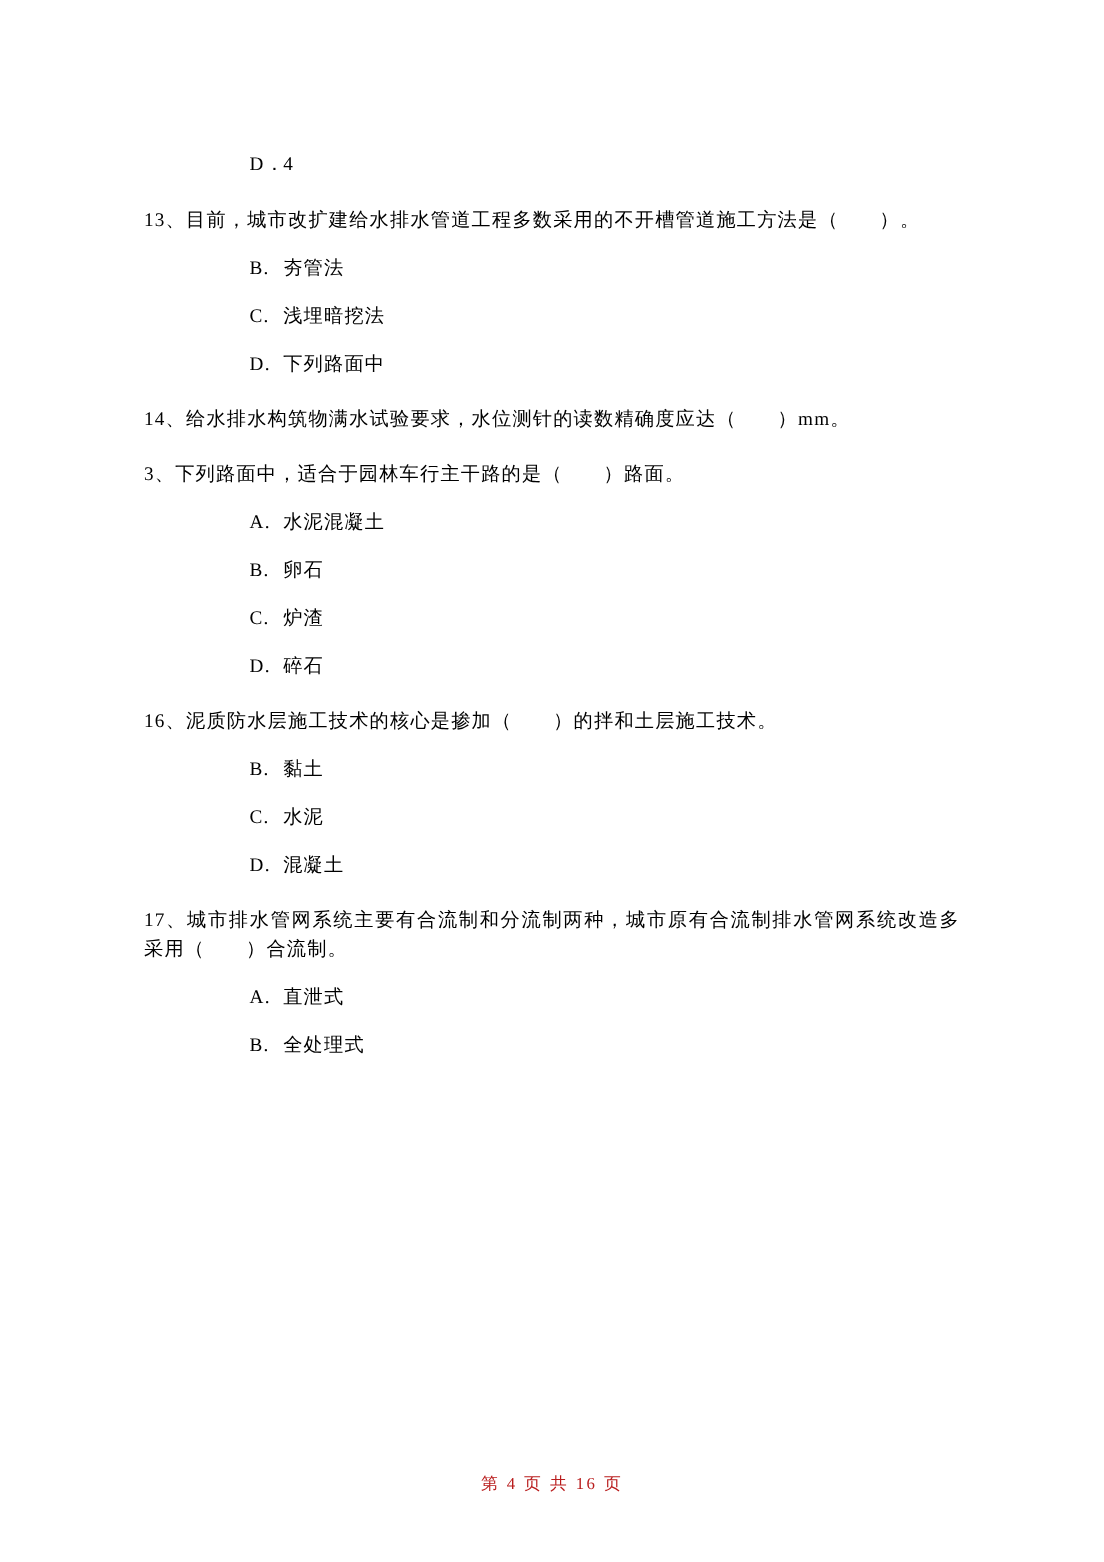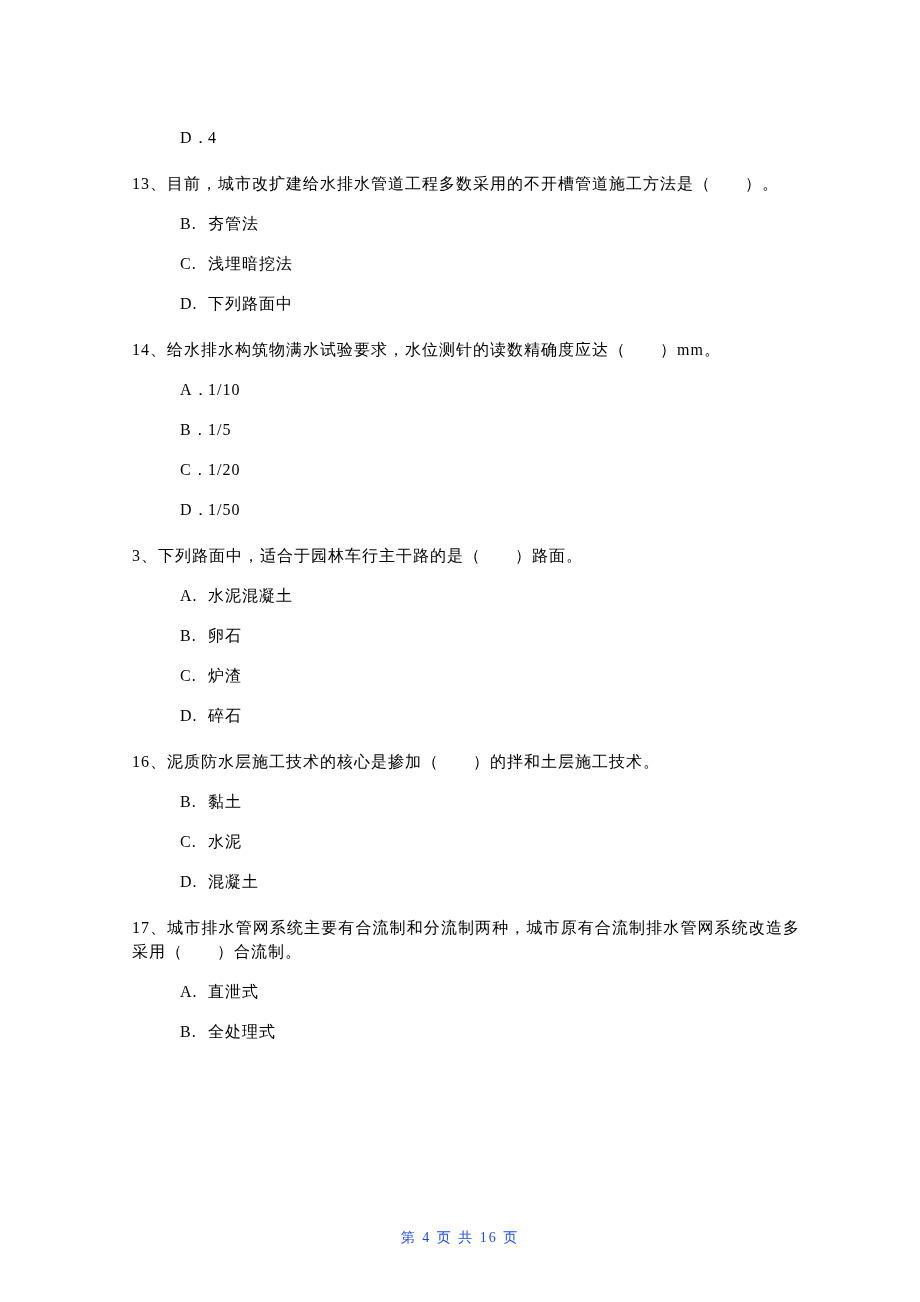--- a/index.html
+++ b/index.html
@@ -12,47 +12,47 @@
     line-height: 1.5;
   }
   .page {
     width: 920px;
     height: 1302px;
     box-sizing: border-box;
     padding: 110px 120px 0 120px;
     position: relative;
   }
   .opt-block {
-    margin-left: 60px;
+    margin-left: 88px;
   }
   .opt {
     margin: 16px 0;
     letter-spacing: 1px;
   }
   .opt .optletter {
     display: inline-block;
     width: 28px;
   }
   .q {
-    margin: 22px 0 10px 12px;
+    margin: 22px 0 10px 0;
     letter-spacing: 1px;
     text-align: justify;
   }
   .qnum {
     display: inline;
   }
   .footer {
     position: absolute;
     bottom: 54px;
     left: 0;
     right: 0;
     text-align: center;
     font-size: 14px;
     letter-spacing: 2px;
-    color: #1d4ed8;
+    color: #b91c1c;
   }
 </style>
 </head>
 <body>
 <div class="page">
 
 <div class="opt-block">
   <div class="opt">
     <span class="optletter">D．</span><span>4</span>
   </div>
@@ -62,26 +62,20 @@
   <span class="qnum">13、</span><span>目前，城市改扩建给水排水管道工程多数采用的不开槽管道施工方法是（　　）。</span>
 </div>
 <div class="opt-block">
   <div class="opt"><span class="optletter">B.</span><span>夯管法</span></div>
   <div class="opt"><span class="optletter">C.</span><span>浅埋暗挖法</span></div>
   <div class="opt"><span class="optletter">D.</span><span>下列路面中</span></div>
 </div>
 
 <div class="q">
   <span class="qnum">14、</span><span>给水排水构筑物满水试验要求，水位测针的读数精确度应达（　　）mm。</span>
-</div>
-<div class="opt-block">
-  <div class="opt"><span class="optletter">A．</span><span>1/10</span></div>
-  <div class="opt"><span class="optletter">B．</span><span>1/5</span></div>
-  <div class="opt"><span class="optletter">C．</span><span>1/20</span></div>
-  <div class="opt"><span class="optletter">D．</span><span>1/50</span></div>
 </div>
 
 <div class="q">
   <span class="qnum">3、</span><span>下列路面中，适合于园林车行主干路的是（　　）路面。</span>
 </div>
 <div class="opt-block">
   <div class="opt"><span class="optletter">A.</span><span>水泥混凝土</span></div>
   <div class="opt"><span class="optletter">B.</span><span>卵石</span></div>
   <div class="opt"><span class="optletter">C.</span><span>炉渣</span></div>
   <div class="opt"><span class="optletter">D.</span><span>碎石</span></div>

